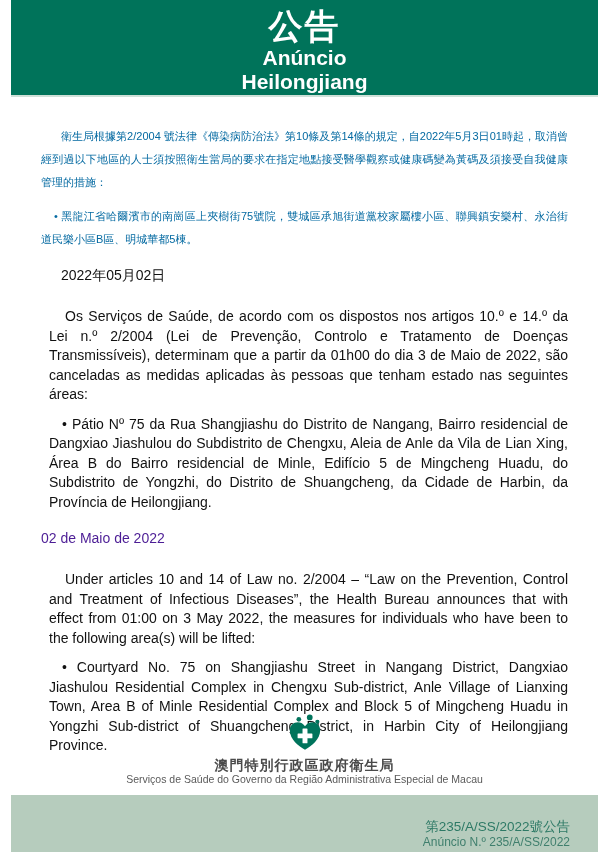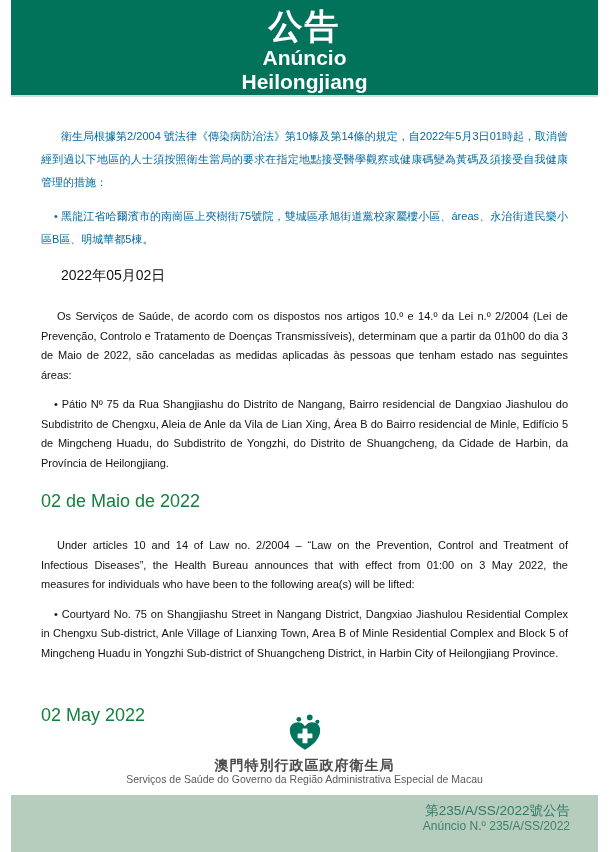--- a/index.html
+++ b/index.html
@@ -56,32 +56,33 @@
   .date-line-zh {
     margin-top: 16px;
     font-size: 14px;
     color: #111111;
     margin-left: 20px;
   }
 
   .sec-pt { margin-top: 22px; }
   .sec-en { margin-top: 24px; }
   .para-latin {
-    font-size: 11px;
+    font-size: 14px;
     line-height: 19.5px;
     text-align: justify;
     color: #111111;
+    margin-left: 8px;
   }
   .para-latin.lead { text-indent: 16px; }
   .sec-pt .bullet, .sec-en .bullet { margin-top: 10px; }
   .sec-zh .bullet { margin-top: 11px; }
   .date-line-latin {
     margin-top: 18px;
-    font-size: 18px;
-    color: #15803d;
+    font-size: 14px;
+    color: #4c1d95;
   }
   .date-line-latin.en { margin-top: 42px; }
 
   
   .org-block {
     position: absolute;
     left: 0;
     right: 0;
     bottom: 57px;
     text-align: center;
@@ -103,21 +104,21 @@
 
   
   .ref-bar {
     position: absolute;
     left: 0;
     bottom: 0;
     width: 100%;
     height: 57px;
     background: #b6ccbd;
     text-align: right;
-    padding: 7px 28px 0 0;
+    padding: 23px 28px 0 0;
   }
   .ref-zh {
     font-size: 13.5px;
     color: #2e7a66;
     line-height: 17px;
   }
   .ref-pt, .ref-en {
     font-size: 12px;
     color: #3f7f6d;
     line-height: 14.5px;
@@ -131,21 +132,21 @@
   <header class="banner">
     <div class="banner-title-zh">公告</div>
     <div class="banner-title-pt">Anúncio</div>
     <div class="banner-title-en">Heilongjiang</div>
   </header>
 
   <main class="content">
 
     <section class="sec-zh">
       <p class="para-zh lead">衛生局根據第2/2004 號法律《傳染病防治法》第10條及第14條的規定，自2022年5月3日01時起，取消曾經到過以下地區的人士須按照衛生當局的要求在指定地點接受醫學觀察或健康碼變為黃碼及須接受自我健康管理的措施：</p>
-      <p class="para-zh bullet">黑龍江省哈爾濱市的南崗區上夾樹街75號院，雙城區承旭街道黨校家屬樓小區、áreas、永治街道民樂小區B區、明城華都5棟。</p>
+      <p class="para-zh bullet">黑龍江省哈爾濱市的南崗區上夾樹街75號院，雙城區承旭街道黨校家屬樓小區、聯興鎮安樂村、永治街道民樂小區B區、明城華都5棟。</p>
       <p class="date-line-zh">2022年05月02日</p>
     </section>
 
     <section class="sec-pt">
       <p class="para-latin lead">Os Serviços de Saúde, de acordo com os dispostos nos artigos 10.º e 14.º da Lei n.º 2/2004 (Lei de Prevenção, Controlo e Tratamento de Doenças Transmissíveis), determinam que a partir da 01h00 do dia 3 de Maio de 2022, são canceladas as medidas aplicadas às pessoas que tenham estado nas seguintes áreas:</p>
       <p class="para-latin bullet">Pátio Nº 75 da Rua Shangjiashu do Distrito de Nangang, Bairro residencial de Dangxiao Jiashulou do Subdistrito de Chengxu, Aleia de Anle da Vila de Lian Xing, Área B do Bairro residencial de Minle, Edifício 5 de Mingcheng Huadu, do Subdistrito de Yongzhi, do Distrito de Shuangcheng, da Cidade de Harbin, da Província de Heilongjiang.</p>
       <p class="date-line-latin">02 de Maio de 2022</p>
     </section>
 
     <section class="sec-en">

